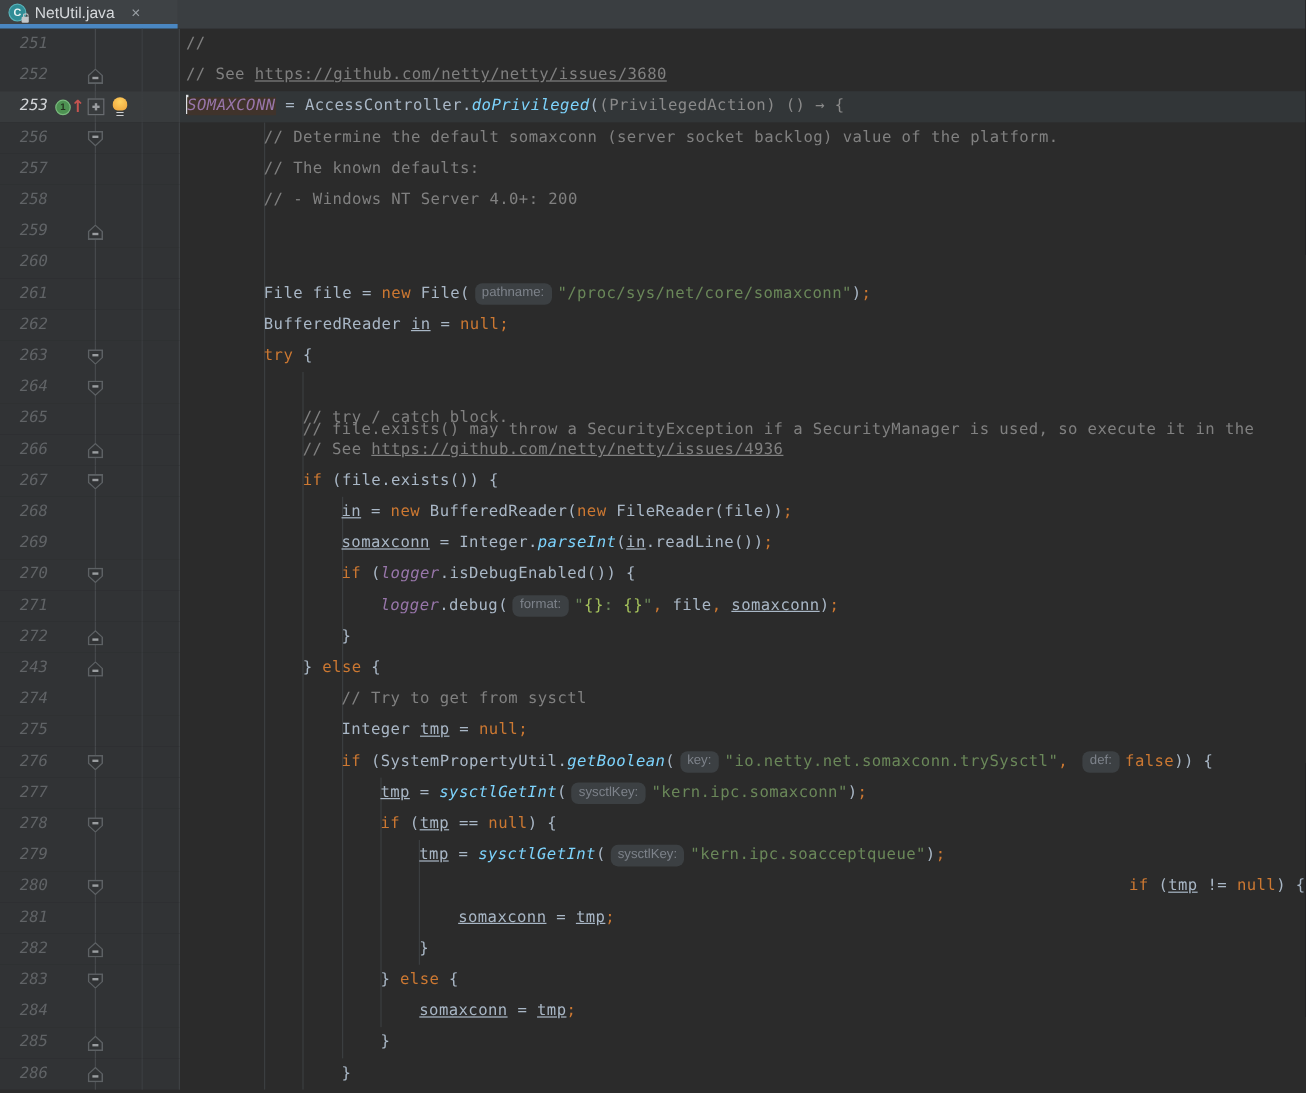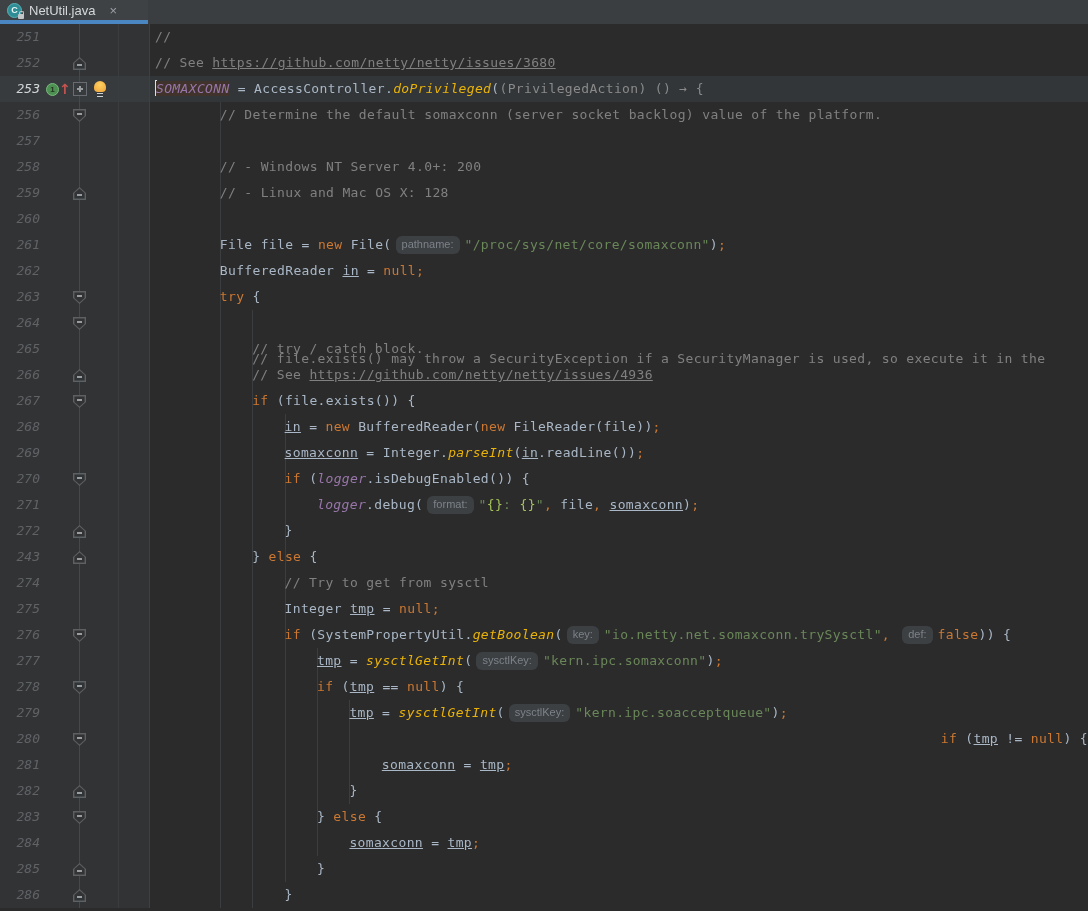--- a/index.html
+++ b/index.html
@@ -53,21 +53,21 @@
   .fold.start .minus{top:4px;} .fold.end .minus{top:7.2px;}
   .fold.collapsed{top:6px;width:12px;height:12px;border:1px solid #696d71;background:#383b3d;}
   .fold.collapsed .ph{position:absolute;left:2.8px;top:5.2px;width:6px;height:1.6px;background:#9a9da0;}
   .fold.collapsed .pv{position:absolute;left:5px;top:3px;width:1.6px;height:6px;background:#9a9da0;}
   
   .tk-pln{color:#a9b7c6;} .tk-kw{color:#cc7832;} .tk-cm{color:#808080;}
   .tk-url{color:#808080;text-decoration:underline;}
   .tk-str{color:#6a8759;} .tk-strb{color:#a5c25c;} .tk-num{color:#6897bb;}
   .tk-fld{color:#9876aa;font-style:italic;}
   .tk-fldhl{color:#9876aa;font-style:italic;background:#40332b;}
-  .tk-sm{color:#eab308;font-style:italic;}
+  .tk-sm{color:#7dd3fc;font-style:italic;}
   .tk-uvar{color:#a9b7c6;text-decoration:underline;}
   .tk-op{color:#cc7832;} .tk-gray{color:#8a8a8a;}
   .tk-inlay{display:inline-block;font:11px/15px "Liberation Sans",sans-serif;color:#7d828a;
       background:#3c4043;border-radius:6px;padding:1px 6px 2px;margin:0 5px 0 4px;vertical-align:1.5px;letter-spacing:0;}
   .caret{display:inline-block;width:2px;height:16px;background:#dcdfe2;vertical-align:-3px;margin-right:-1px;}
 </style>
 </head>
 <body>
 
 <div class="app">
@@ -132,37 +132,37 @@
               <span class="fold-inner"></span>
               <span class="minus"></span>
             </span>
           </div>
           <div class="code" style="padding-left: 69.8px;"><span class="tk-cm">// Determine the default somaxconn (server socket backlog) value of the platform.</span></div>
         </div>
         <div class="row">
           <div class="gutter">
             <span class="lnum">257</span>
           </div>
+          <div class="code" style="padding-left: 69.8px;"><span class="tk-cm">// The known defaults:</span></div>
         </div>
         <div class="row">
           <div class="gutter">
             <span class="lnum">258</span>
           </div>
           <div class="code" style="padding-left: 69.8px;"><span class="tk-cm">// - Windows NT Server 4.0+: 200</span></div>
         </div>
         <div class="row">
           <div class="gutter">
             <span class="lnum">259</span>
             <span class="fold end">
               <span class="fold-shape"></span>
               <span class="fold-inner"></span>
               <span class="minus"></span>
             </span>
           </div>
-          <div class="code" style="padding-left: 69.8px;"><span class="tk-cm">// - Linux and Mac OS X: 128</span></div>
         </div>
         <div class="row">
           <div class="gutter">
             <span class="lnum">260</span>
           </div>
         </div>
         <div class="row">
           <div class="gutter">
             <span class="lnum">261</span>
           </div>

